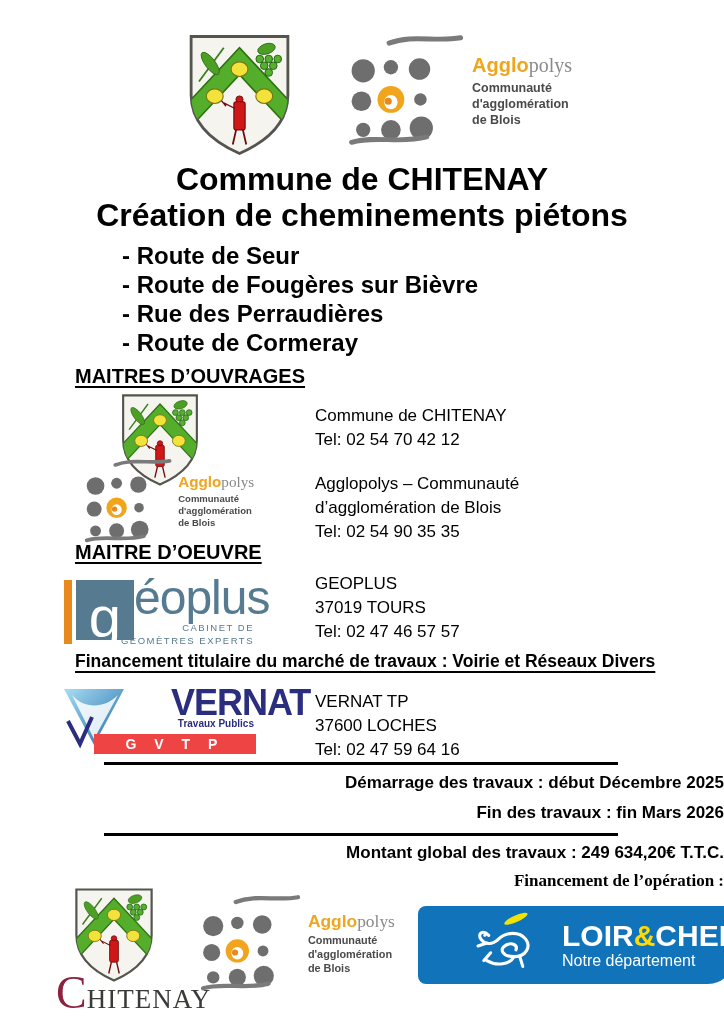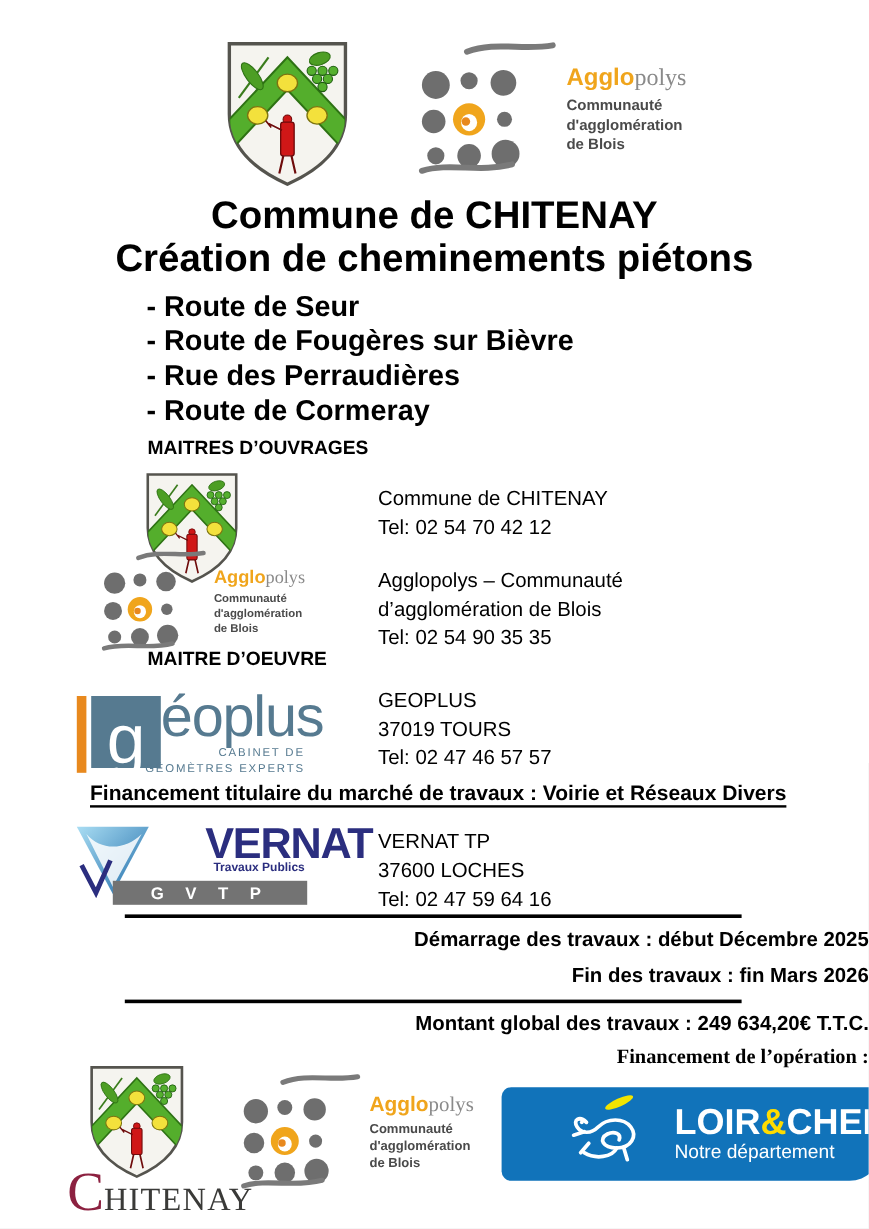--- a/index.html
+++ b/index.html
@@ -9,22 +9,22 @@
     margin:0 auto;
   }
   .abs{position:absolute;}
 
   
   .title{left:0;right:0;text-align:center;font-weight:bold;font-size:32px;line-height:34px;letter-spacing:0;}
   .routes{left:122px;top:241px;font-weight:bold;font-size:24px;line-height:29px;}
 
   
   .sec-head{
-    font-weight:bold;font-size:16px;
-    text-decoration-thickness:2px;text-underline-offset:3px;margin-left:48px;
+    font-weight:bold;font-size:20px;
+    text-decoration:underline;text-decoration-thickness:2px;text-underline-offset:3px;
   }
   .entreprise{
     left:75px;top:651px;font-weight:bold;font-size:17.5px;
     text-decoration:underline;text-decoration-thickness:2px;text-underline-offset:4px;
   }
 
   
   .contact{font-size:17px;line-height:24px;}
 
   
@@ -53,21 +53,21 @@
   .gp-tag{position:absolute;right:0;text-align:right;color:#567A90;font-size:9.5px;letter-spacing:1.5px;white-space:nowrap;}
   .gp-tag1{top:44px;}
   .gp-tag2{top:57px;}
 
   
   .vernat{width:194px;height:70px;}
   .vernat-tri{position:absolute;left:0;top:0;width:64px;height:64px;}
   .vernat-name{position:absolute;left:64px;top:-4px;color:#2B2E7F;font-weight:bold;font-size:36px;letter-spacing:-1px;margin-left:45px;}
   .vernat-sub{position:absolute;left:64px;top:32px;width:128px;text-align:right;color:#2B2E7F;font-weight:bold;font-size:10px;}
   .vernat-bar{
-    position:absolute;left:32px;top:48px;width:162px;height:20px;background:#737373;
+    position:absolute;left:32px;top:48px;width:162px;height:20px;background:#ef4444;
     color:#fff;font-weight:bold;font-size:14px;line-height:20px;text-align:center;letter-spacing:7px;
   }
 
   
   .loir{
     width:272px;height:78px;background:#1173BA;border-radius:8px 8px 26px 8px;
     display:flex;align-items:center;padding-left:44px;
   }
   .loir-sal{width:96px;height:70px;margin-left:4px;flex:0 0 auto;}
   .loir-name{color:#fff;font-weight:bold;font-size:30px;line-height:30px;letter-spacing:0;white-space:nowrap;}

